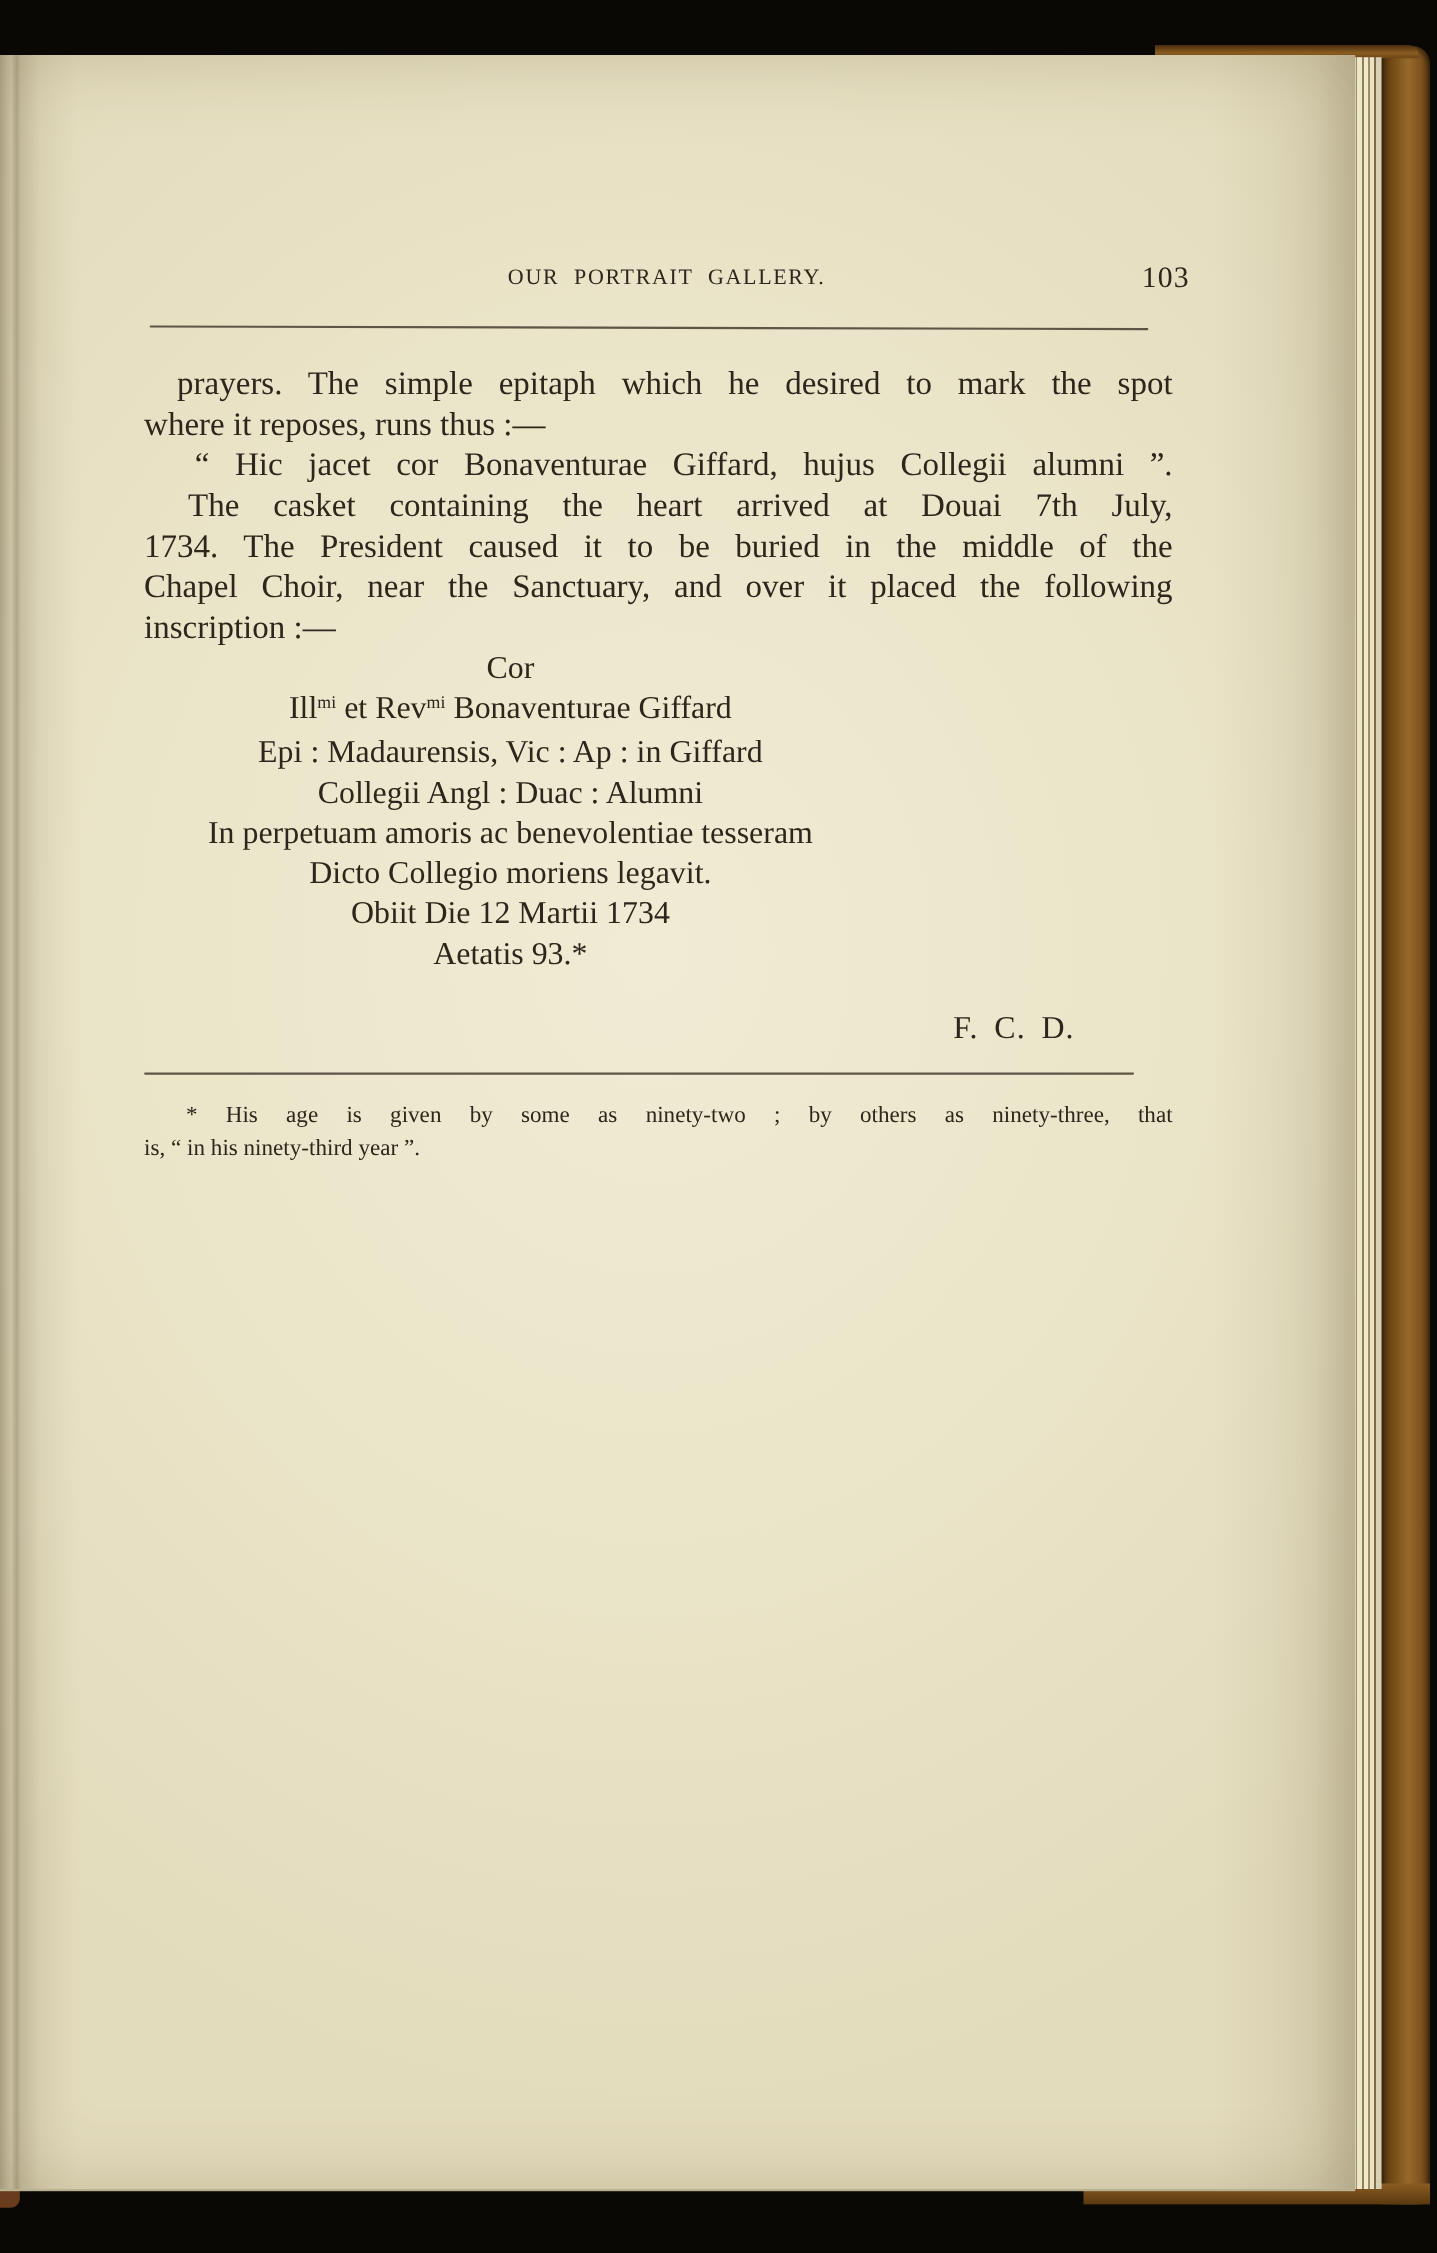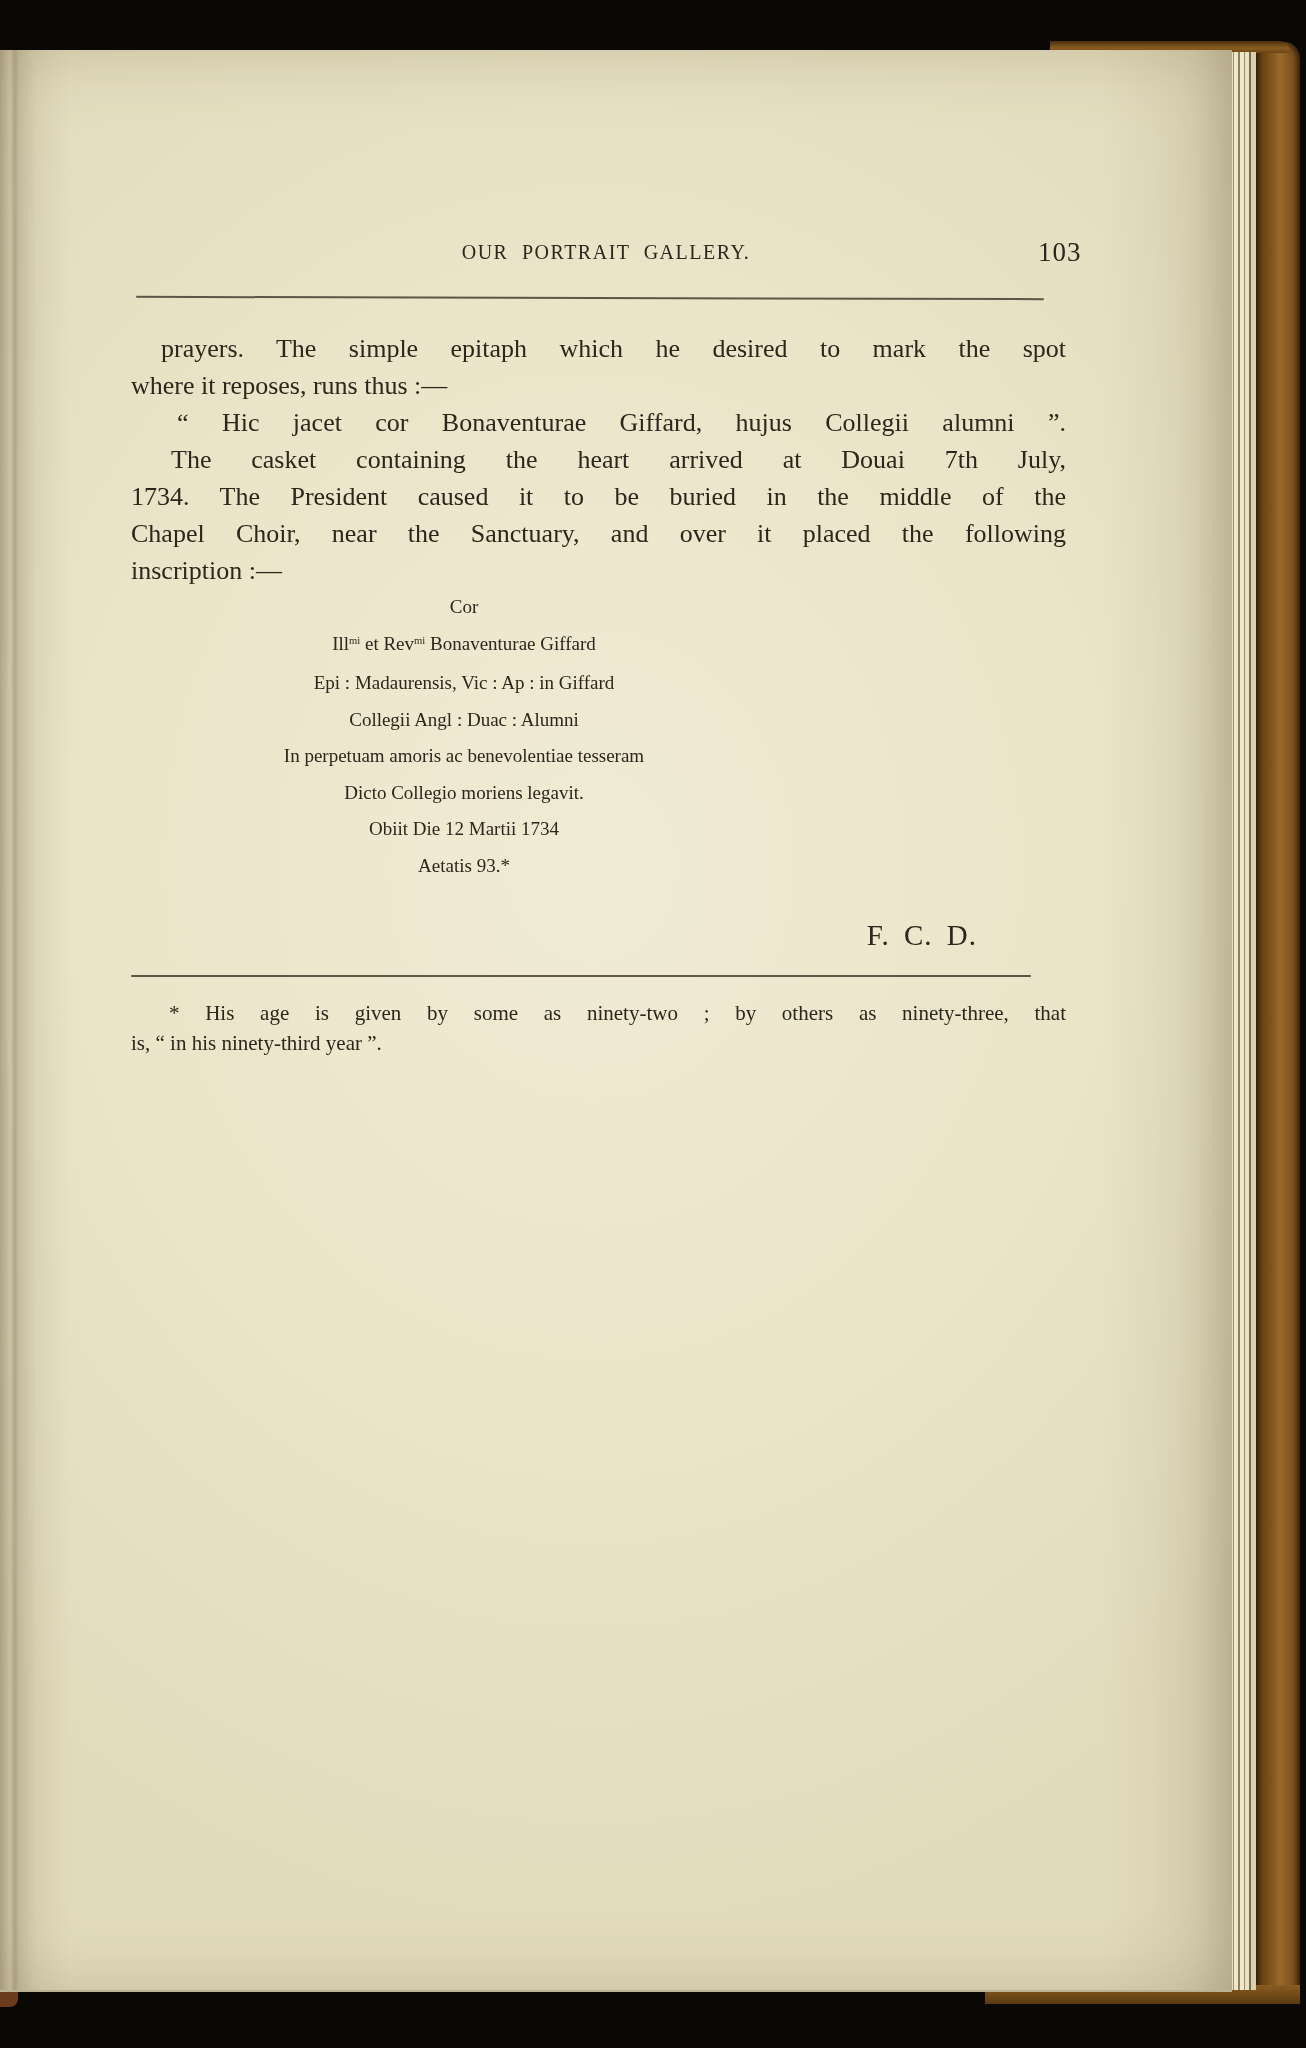--- a/index.html
+++ b/index.html
@@ -59,31 +59,31 @@
   
   .content{position:absolute;inset:0;z-index:5;}
   .running-title{
     position:absolute;top:241px;left:606px;transform:translateX(-50%);
     font-size:20px;letter-spacing:1.5px;word-spacing:7px;white-space:nowrap;
   }
   .folio{position:absolute;top:237px;left:1038px;font-size:27px;letter-spacing:1px;}
   .rule{position:absolute;height:2px;background:var(--rule);opacity:.85;border-radius:1px;}
   .rule-header{top:297px;left:136px;width:908px;transform:rotate(0.15deg);}
   .rule-footnote{top:975px;left:131px;width:900px;}
-  .bodyblock{position:absolute;left:131px;width:935px;font-size:26px;line-height:37px;}
+  .bodyblock{position:absolute;left:131px;width:935px;font-size:30px;line-height:37px;}
   .line{display:block;}
   .just{text-align:justify;text-align-last:justify;}
   .para1{top:330px;}
   .para1 .line:first-child{text-indent:30px;}
   .quoteline{top:404px;text-indent:46px;}
   .para2{top:441px;}
   .para2 .line:first-child{text-indent:40px;}
   .inscription{
     position:absolute;top:589px;left:131px;width:666px;text-align:center;
-    font-size:19px;line-height:36.5px;
+    font-size:29px;line-height:36.5px;
   }
   .inscription sup{font-size:0.56em;vertical-align:baseline;position:relative;top:-0.5em;}
   .signature{
     position:absolute;top:919px;left:131px;width:846px;text-align:right;
     font-size:29px;word-spacing:6px;letter-spacing:1px;
   }
   .footnote{top:998px;font-size:21px;line-height:30px;}
   .footnote .line:first-child{text-indent:38px;}
 </style>
 </head>

